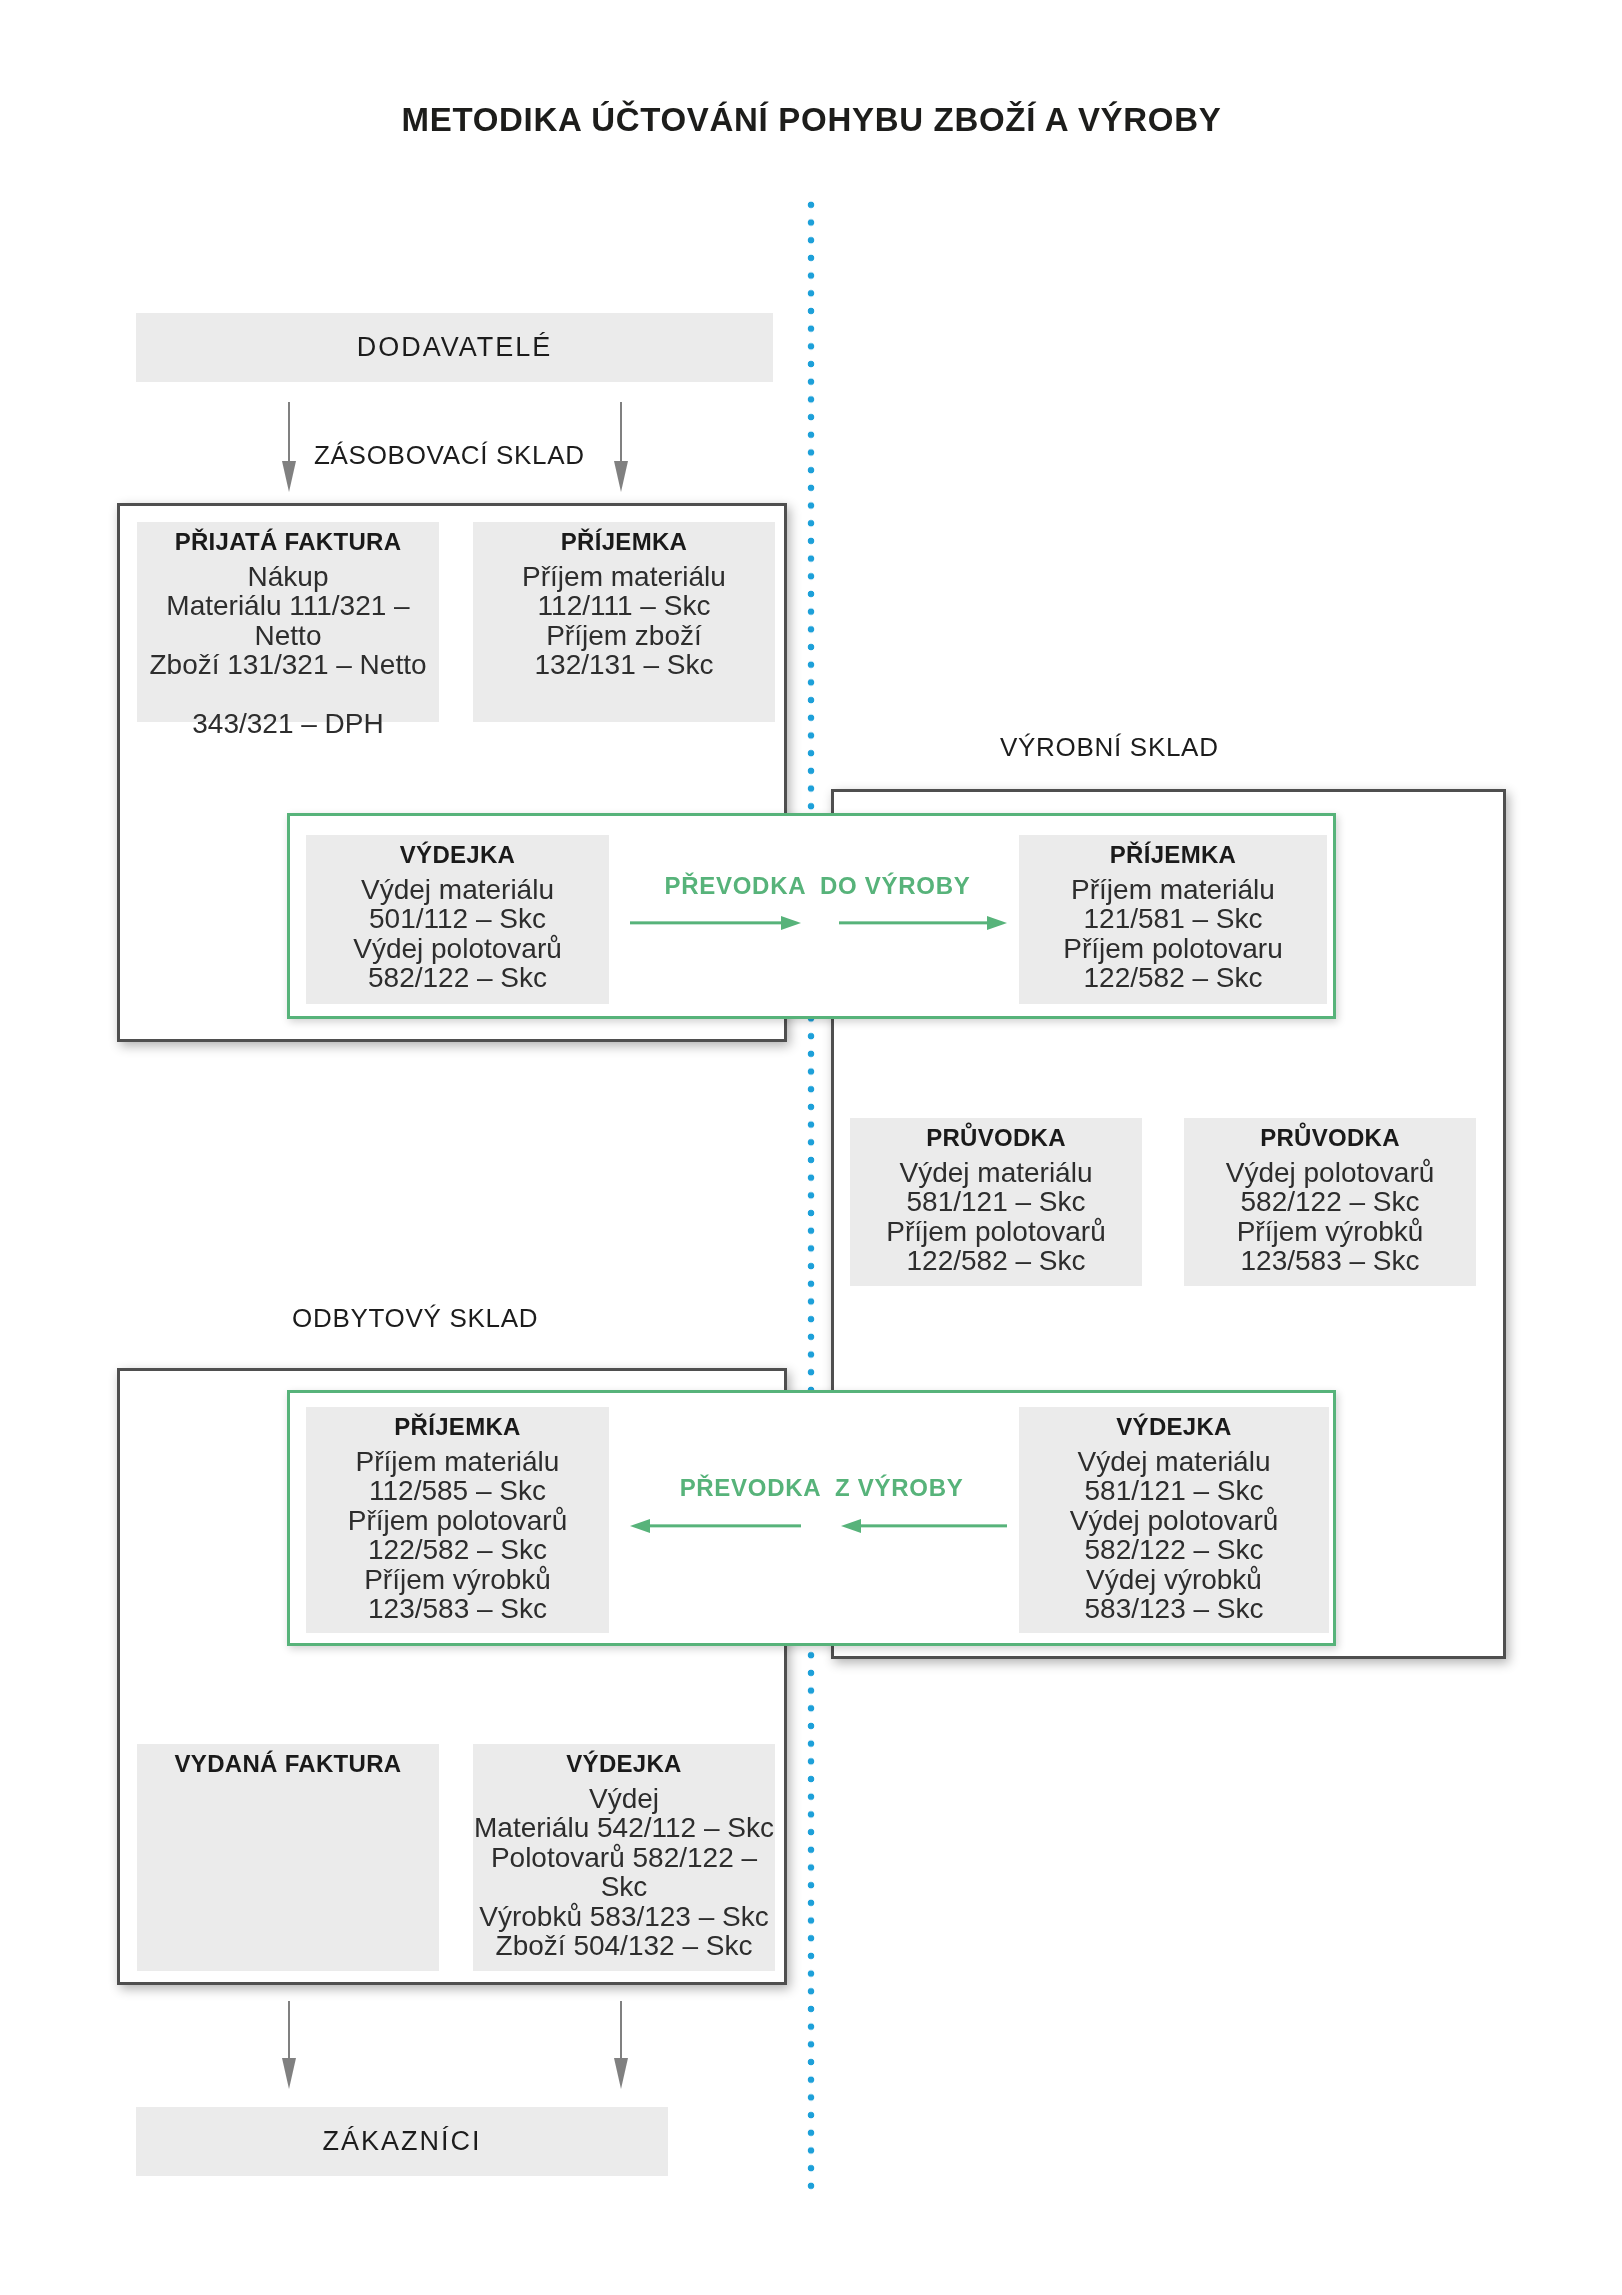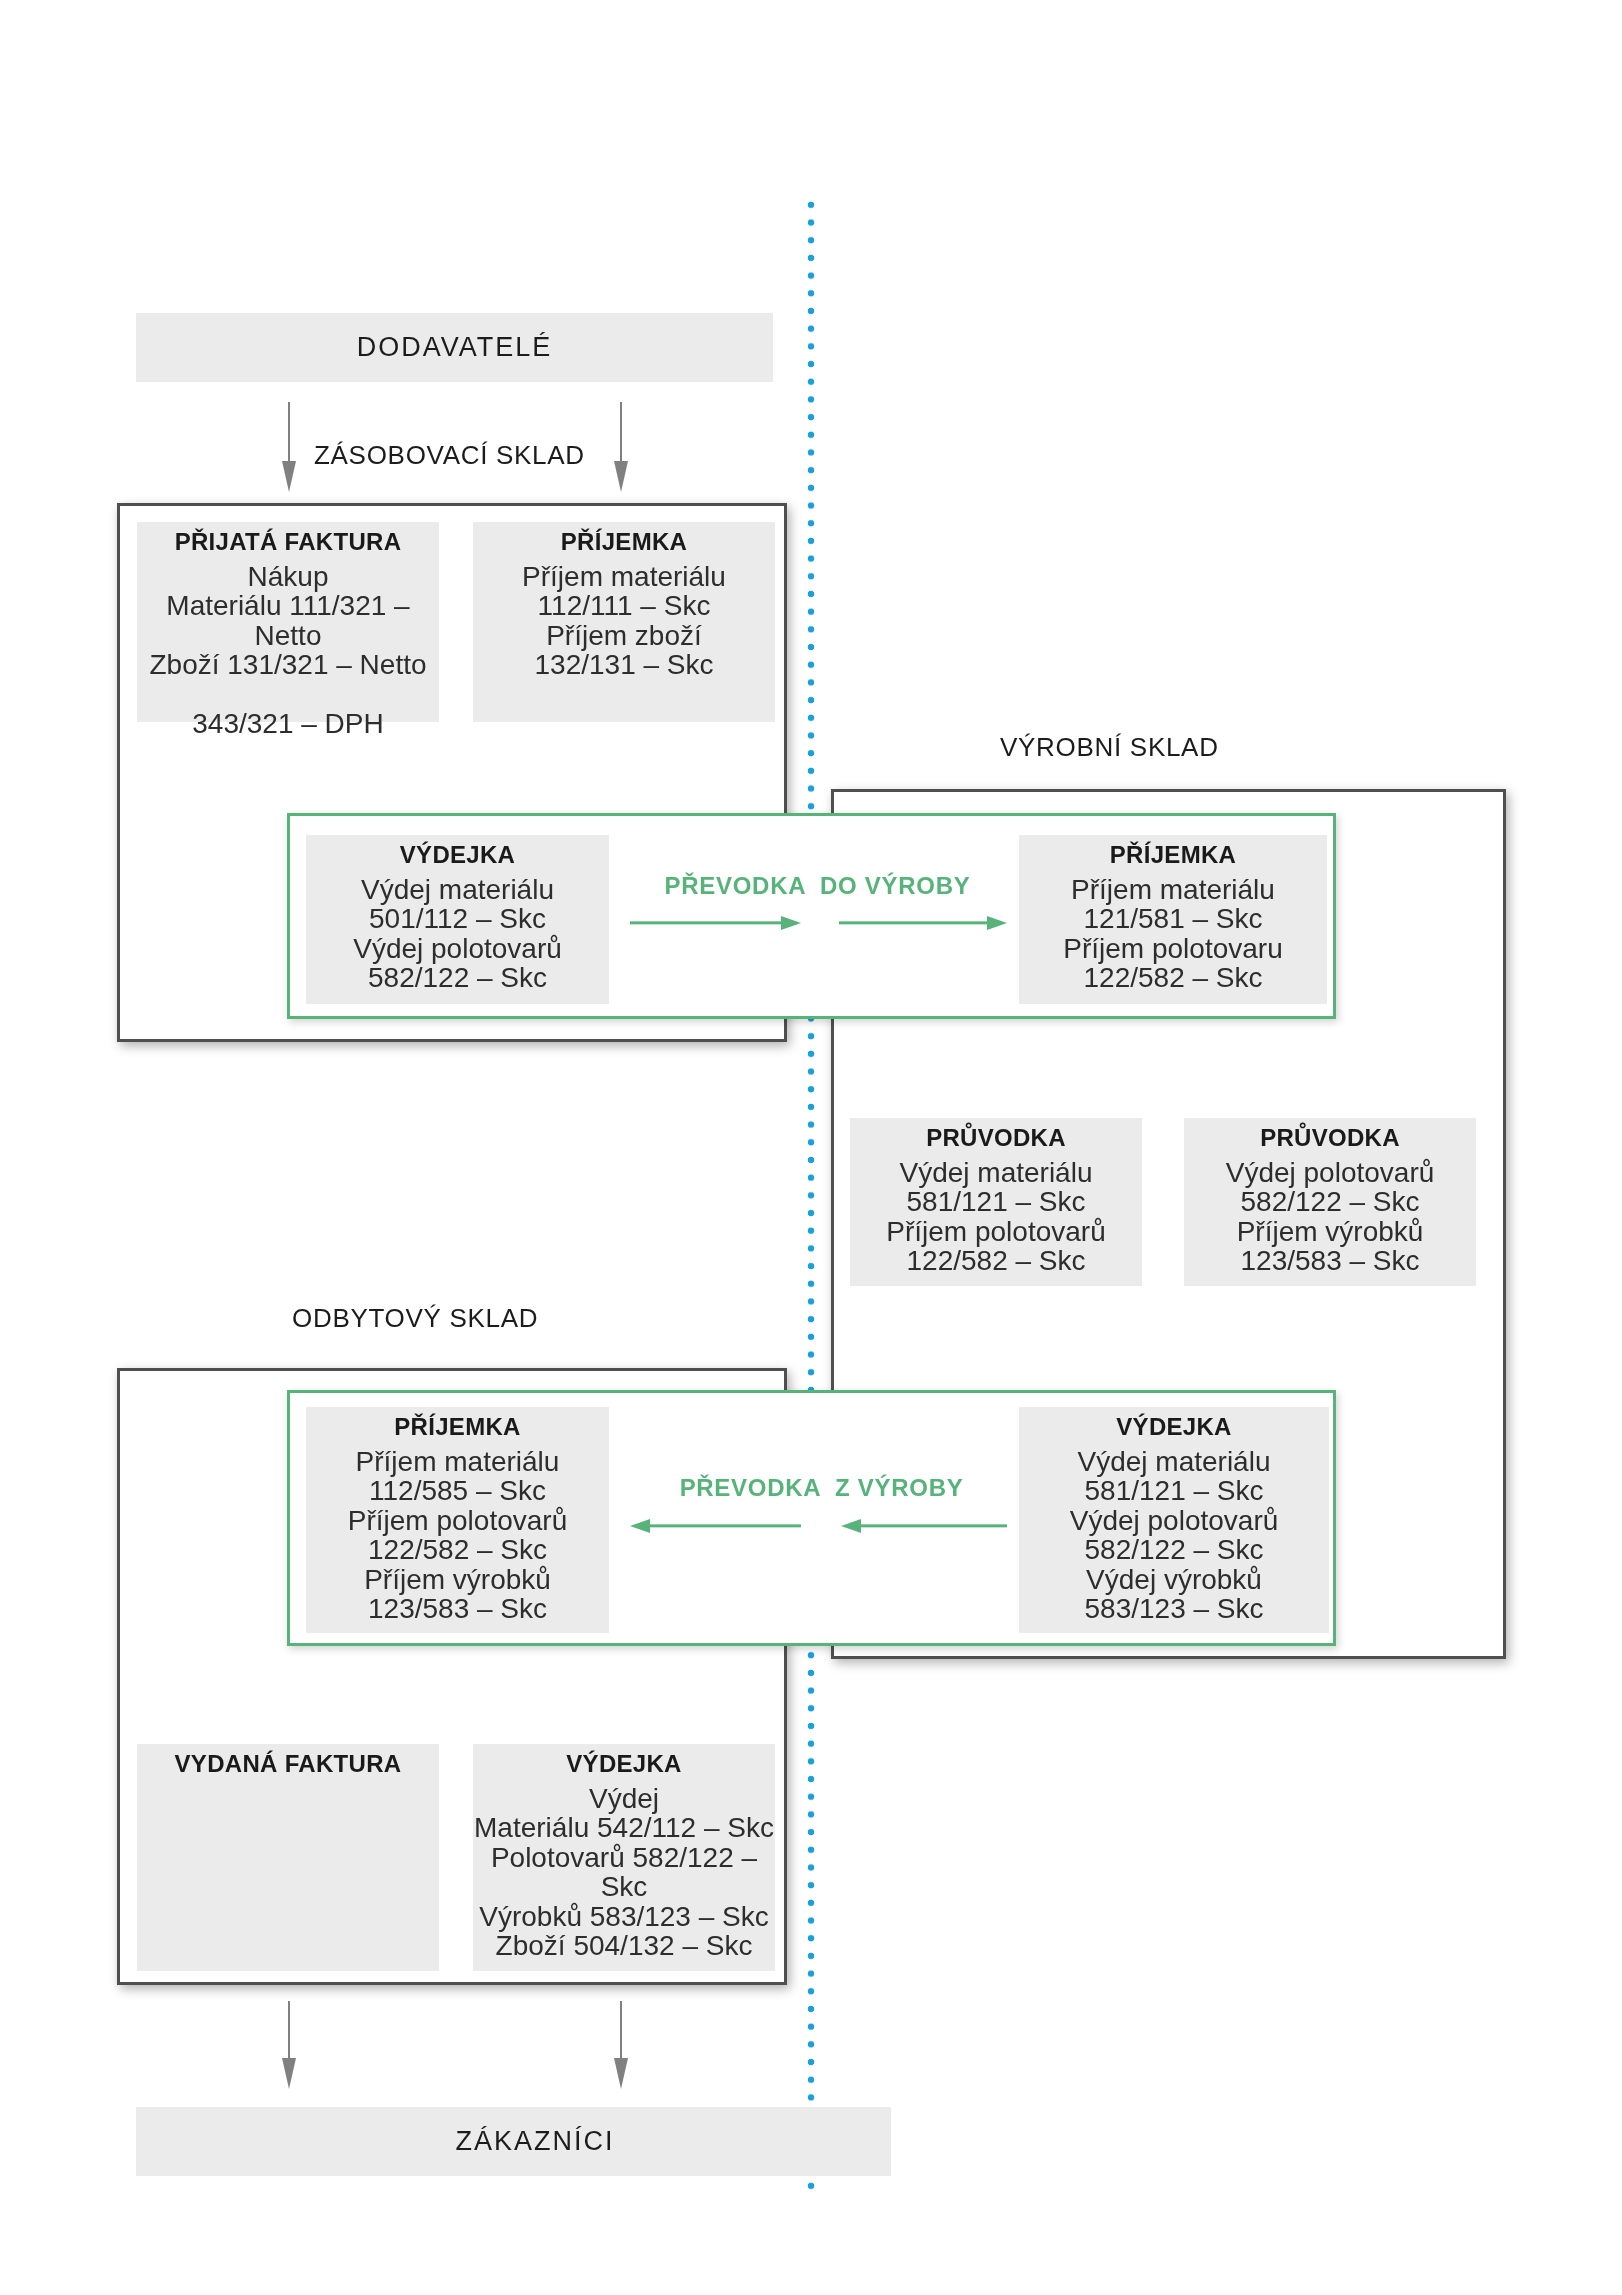--- a/index.html
+++ b/index.html
@@ -59,20 +59,21 @@
   .arrow-h .head{ position:absolute; top:50%; transform:translateY(-50%); width:0; height:0;
     border-top:7.2px solid transparent; border-bottom:7.2px solid transparent; }
   .arrow-h.right .head{ right:0; border-left:20px solid #57b37a; }
   .arrow-h.left  .head{ left:0;  border-right:20px solid #57b37a; }
 </style>
 </head>
 <body>
 
 <div id="canvas">
 
+  <div class="abs page-title">METODIKA ÚČTOVÁNÍ POHYBU ZBOŽÍ A VÝROBY</div>
 
 
   <div class="abs dotted-line"></div>
 
   <div class="abs endpoint" style="left:136px; top:313px; width:637px; height:69px;">
     <span>DODAVATELÉ</span>
   </div>
 
   <div class="abs arrow-v" style="left:280px; top:402px; height:90px;">
     <div class="shaft"></div>
@@ -198,18 +199,18 @@
 
   <div class="abs arrow-v" style="left:280px; top:2001px; height:88px;">
     <div class="shaft"></div>
     <div class="head"></div>
   </div>
   <div class="abs arrow-v" style="left:612px; top:2001px; height:88px;">
     <div class="shaft"></div>
     <div class="head"></div>
   </div>
 
-  <div class="abs endpoint" style="left:136px; top:2107px; width:712px; height:69px;padding-left:43px;">
+  <div class="abs endpoint" style="left:136px; top:2107px; width:532px; height:69px;">
     <span>ZÁKAZNÍCI</span>
   </div>
 
 </div>
 
 
 </body></html>

